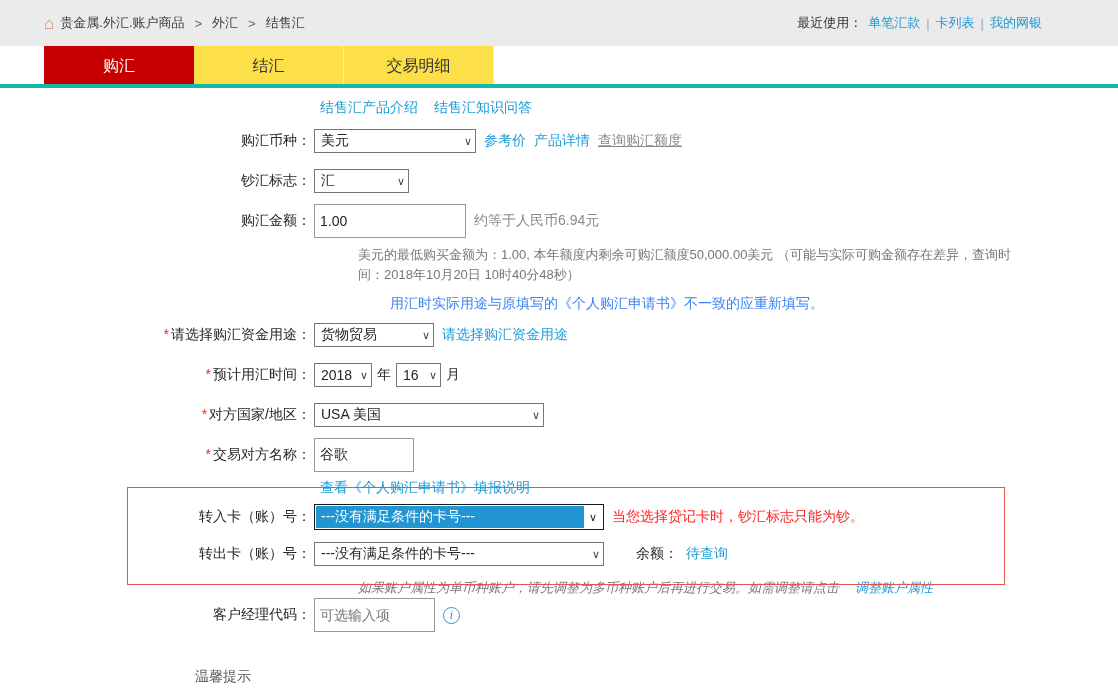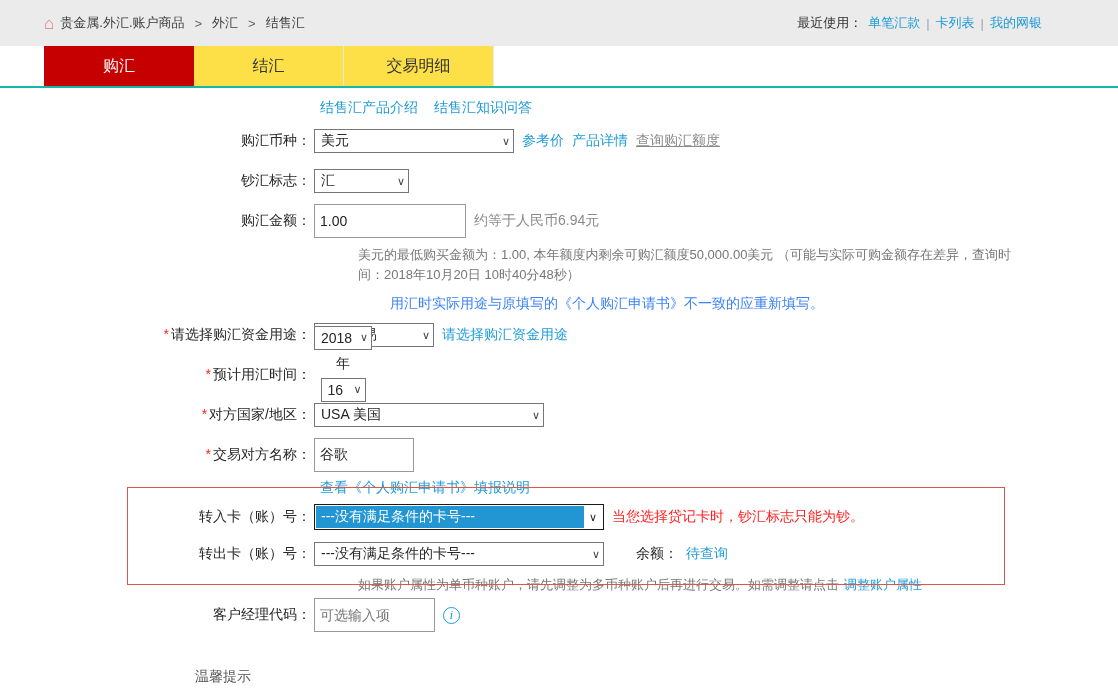--- a/index.html
+++ b/index.html
@@ -8,21 +8,21 @@
   .topbar { height:46px; background:#ebebeb; display:flex; align-items:center;
     justify-content:space-between; padding:0 76px 0 44px; font-size:13px; color:#3c3c3c; }
   .crumb { display:flex; align-items:center; gap:6px; }
   .home-ico { color:#e08080; font-size:17px; line-height:1; }
   .crumb-sep { color:#666; margin:0 4px; }
   .recent { display:flex; align-items:center; gap:6px; }
   .recent-label { color:#333; }
   .lnk { color:#1f9bd7; cursor:pointer; }
   .lnk-sep { color:#9aa6b0; }
   .tabbar { height:42px; background:#fff; display:flex; padding-left:44px;
-    border-bottom:2px solid #14b8a6; }
+    border-bottom:4px solid #14b8a6; }
   .tab { width:150px; text-align:center; line-height:39px; font-size:16px; color:#333;
     background:#fde047; border-right:1px solid #e8e8e8; cursor:pointer; }
   .tab.active { background:#c60001; color:#fff; border-right:none; }
   .content { position:relative; background:#fff; height:597px; font-size:14px; color:#262626; }
   .row-intro { margin-top:7px; height:26px; padding-left:320px; display:flex; gap:16px; align-items:center; }
   .frow { display:flex; align-items:center; }
   .h40 { height:40px; } .h36 { height:36px; } .h38 { height:38px; }
   .flabel { width:314px; flex:none; text-align:right; padding-right:3px; color:#262626; }
   .req { color:#ff2222; margin-right:2px; }
   .fctrl { display:flex; align-items:center; gap:8px; }
@@ -38,27 +38,27 @@
     font-family:inherit; }
   .gray-note { color:#8a8a8a; }
   .quota-note { margin:4px 0 0 358px; width:660px; font-size:13px; line-height:20px; color:#777; }
   .warn-line { margin:10px 0 0 390px; height:20px; color:#3b82f6; }
   .lnk-gray { color:#8a8a8a; text-decoration:underline; cursor:pointer; }
   .redbox { position:absolute; left:127px; top:392px; width:878px; height:98px;
     border:1px solid #e0544c; pointer-events:none; }
   .applink-row { margin-top:2px; height:22px; padding-left:320px; display:flex; align-items:center; }
   .red-inline { color:#ff2222; }
   .balance-label { margin-left:24px; color:#262626; }
-  .acct-note { height:24px; margin-left:358px; display:flex; align-items:center; gap:5px;
-    font-size:13px; color:#777; }
+  .acct-note { height:24px; margin-left:358px; display:flex; align-items:flex-end; gap:16px;
+    font-size:13px; color:#777;font-style:italic; }
   .info-ico { width:17px; height:17px; border-radius:50%; border:1px solid #1f9bd7;
     color:#1f9bd7; display:inline-flex; align-items:center; justify-content:center;
     font-size:11px; font-style:italic; font-family:"DejaVu Serif",serif; cursor:pointer; }
   .footer-hint { margin:35px 0 0 195px; color:#555; }
-  .w200{width:200px} .w95{width:95px} .w152{width:152px} .w120{width:120px}
+  .w200{width:162px} .w95{width:95px} .w152{width:152px} .w120{width:120px}
   .w58{width:58px} .w45{width:45px} .w230{width:230px} .w100{width:100px}
   .w290{width:290px} .w115{width:121px}
 </style>
 </head>
 <body>
 
 <div class="topbar">
   <div class="crumb">
     <span class="home-ico">⌂</span>
     <span>贵金属.外汇.账户商品</span>
@@ -136,21 +136,21 @@
         <span class="sel-arrow">∨</span>
       </div>
       <a class="lnk">请选择购汇资金用途</a>
     </div>
   </div>
 
   <div class="frow h40">
     <div class="flabel">
       <span class="req">*</span><span>预计用汇时间：</span>
     </div>
-    <div class="fctrl" style="gap:5px;flex-direction:column;">
+    <div class="fctrl" style="gap:5px;">
       <div class="sel w58">
         <span class="sel-val">2018</span>
         <span class="sel-arrow">∨</span>
       </div>
       <span>年</span>
       <div class="sel w45">
         <span class="sel-val">16</span>
         <span class="sel-arrow">∨</span>
       </div>
       <span>月</span>

